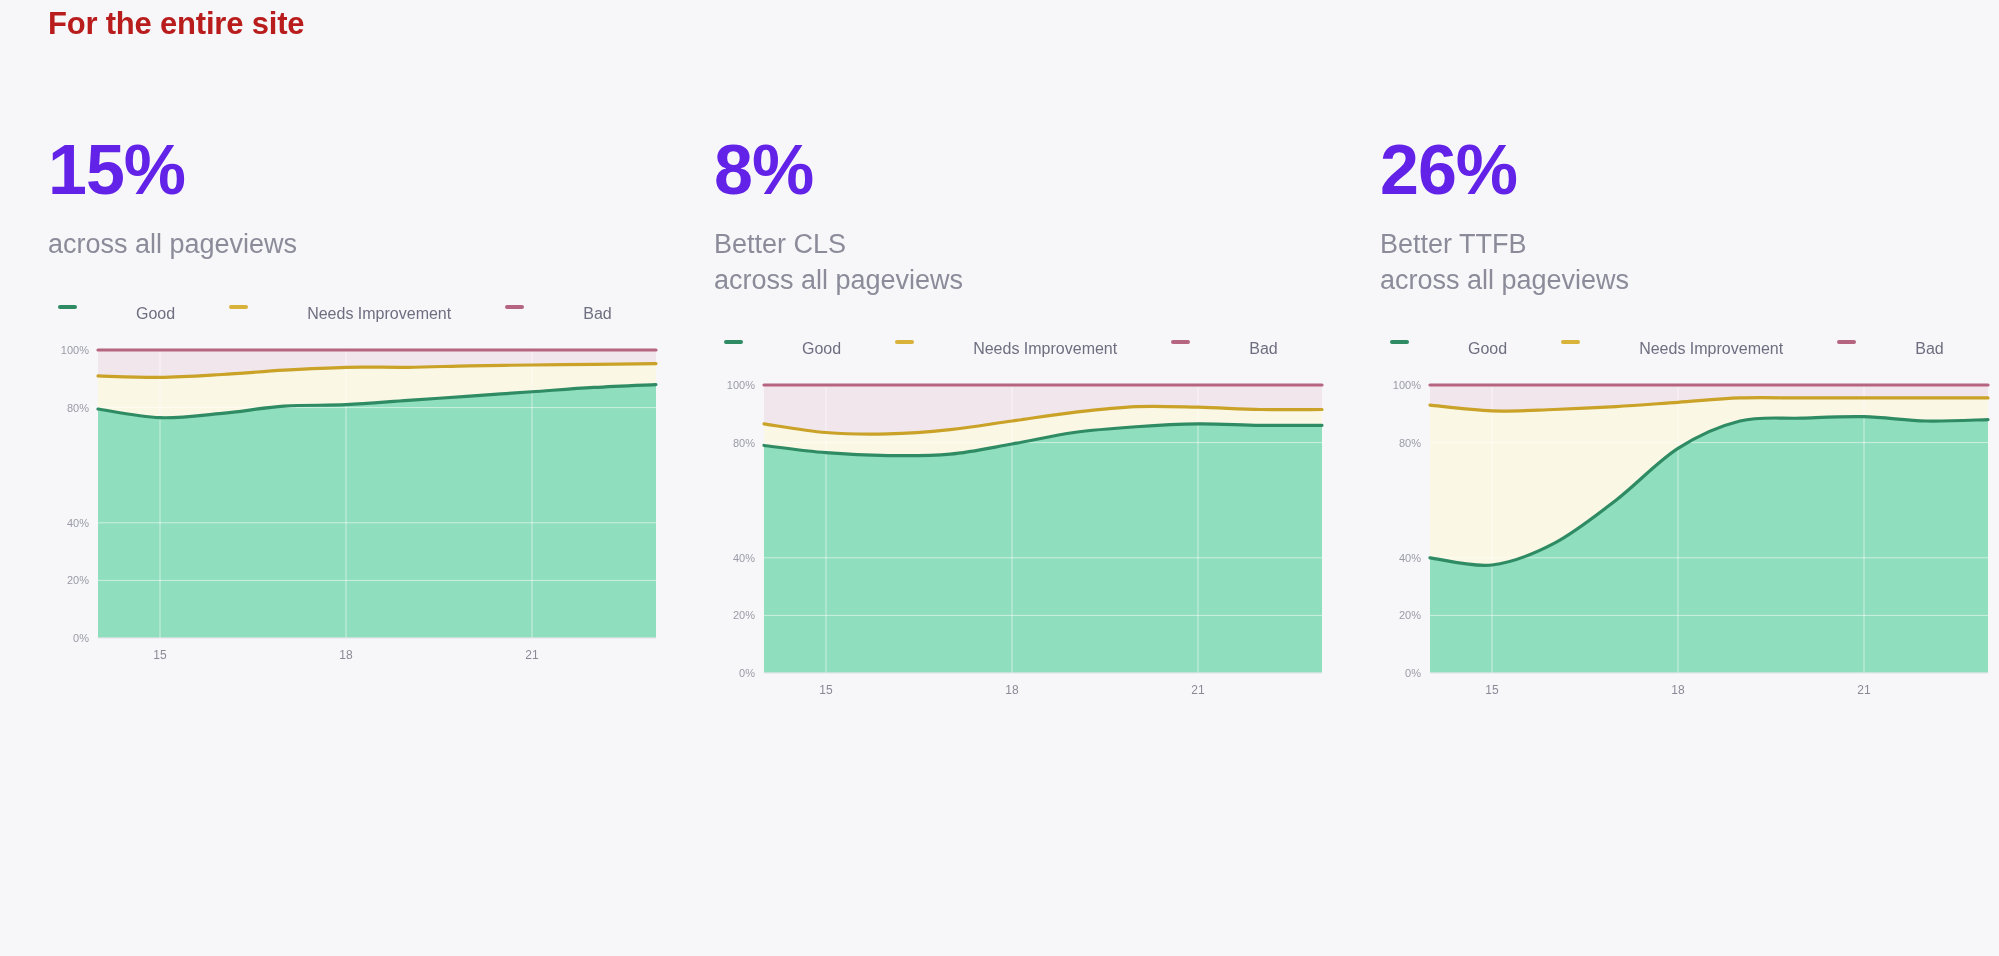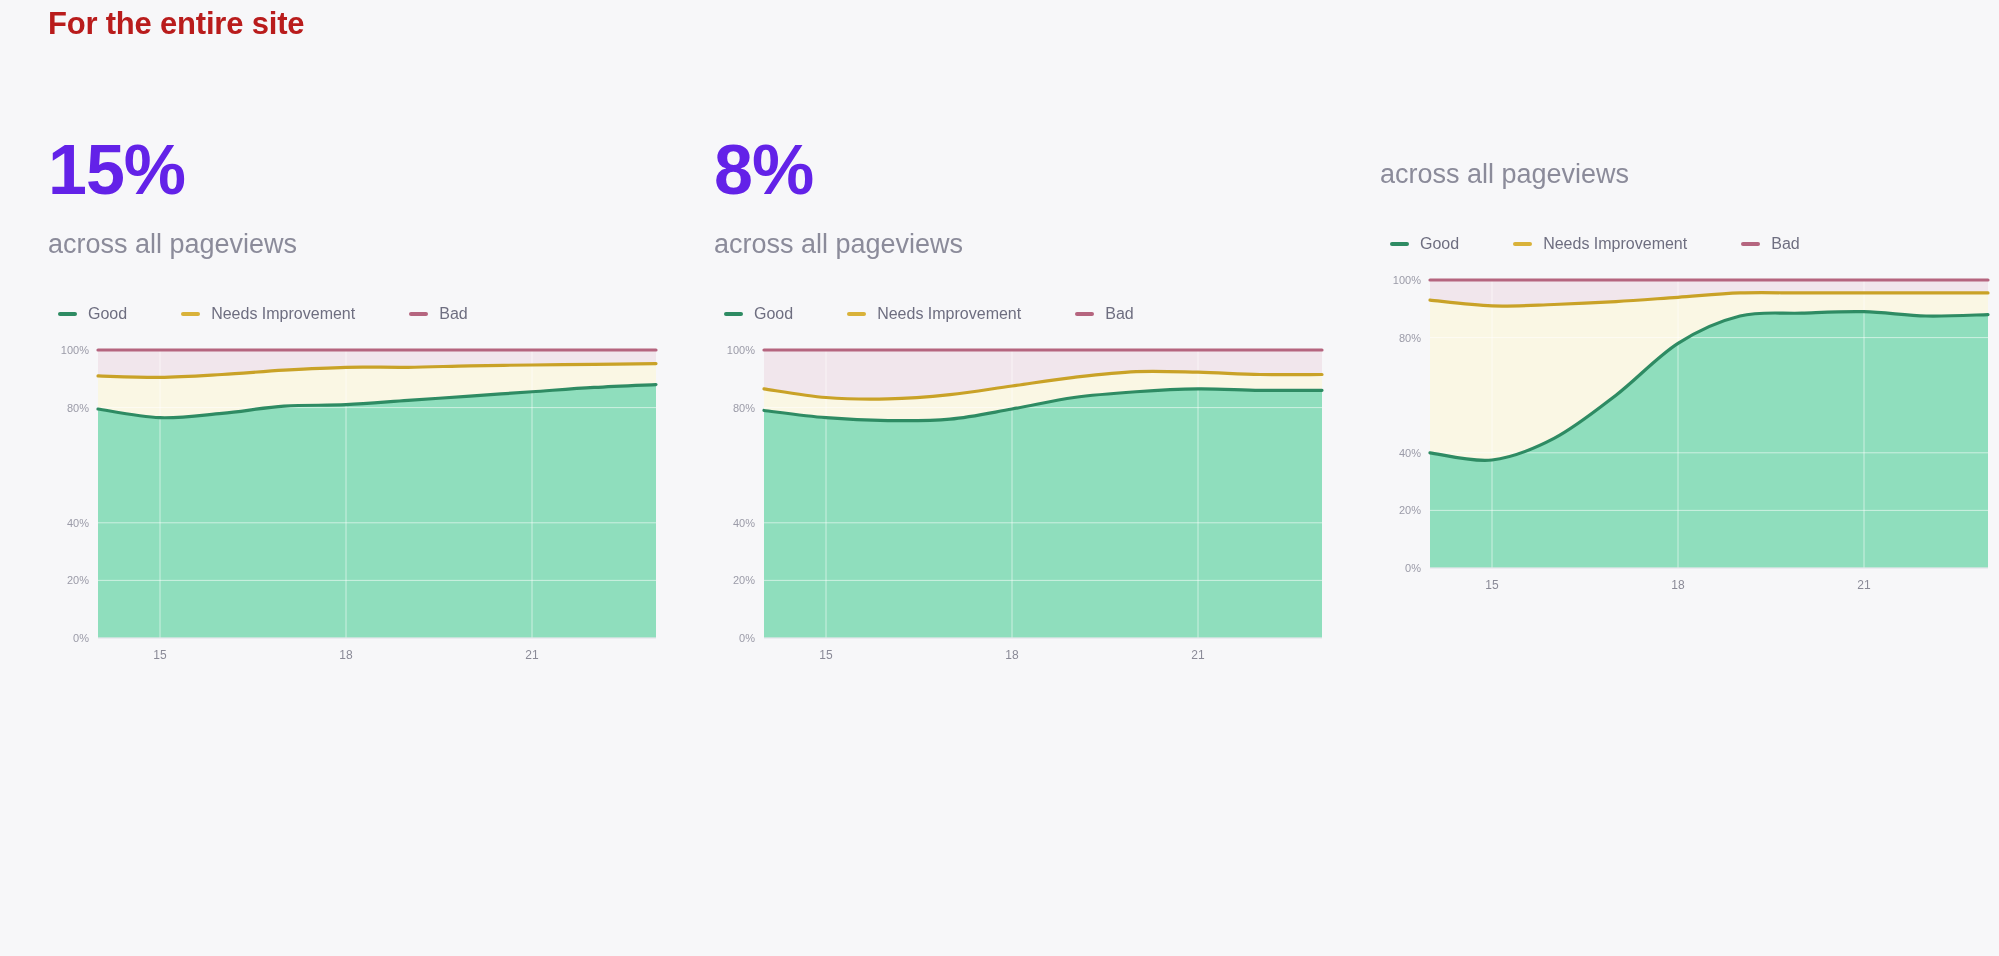--- a/index.html
+++ b/index.html
@@ -62,23 +62,24 @@
   .metric-label .sub { display: block; }
 
   .legend {
     margin-top: 42px;
     display: flex;
     align-items: center;
     padding-left: 10px;
   }
   .legend-item {
     display: flex;
-    align-items: center;
+    align-items: flex-start;
     margin-right: 54px;
     white-space: nowrap;
+    gap: 48px;
   }
   .legend-swatch {
     width: 19px;
     height: 4px;
     border-radius: 2px;
     margin-right: 11px;
     display: inline-block;
   }
   .legend-text {
     font-size: 16px;
@@ -165,20 +166,21 @@
               <text x="484" y="319" text-anchor="middle" class="axis-label-x">21</text>
             </svg>
         </div>
       </div>
     </div>
 
     <div class="card">
       <div class="card-inner">
         <div class="metric-value">8%</div>
         <div class="metric-label">
+          <span class="sub">Better CLS</span>
           <span class="sub">across all pageviews</span>
         </div>
 
         <div class="legend">
           <div class="legend-item">
             <span class="legend-swatch" style="background:#2E8B63"></span>
             <span class="legend-text">Good</span>
           </div>
           <div class="legend-item">
             <span class="legend-swatch" style="background:#D9B23A"></span>
@@ -215,21 +217,23 @@
               <text x="112" y="319" text-anchor="middle" class="axis-label-x">15</text>
               <text x="298" y="319" text-anchor="middle" class="axis-label-x">18</text>
               <text x="484" y="319" text-anchor="middle" class="axis-label-x">21</text>
             </svg>
         </div>
       </div>
     </div>
 
     <div class="card">
       <div class="card-inner">
+        <div class="metric-value">26%</div>
         <div class="metric-label">
+          <span class="sub">Better TTFB</span>
           <span class="sub">across all pageviews</span>
         </div>
 
         <div class="legend">
           <div class="legend-item">
             <span class="legend-swatch" style="background:#2E8B63"></span>
             <span class="legend-text">Good</span>
           </div>
           <div class="legend-item">
             <span class="legend-swatch" style="background:#D9B23A"></span>

